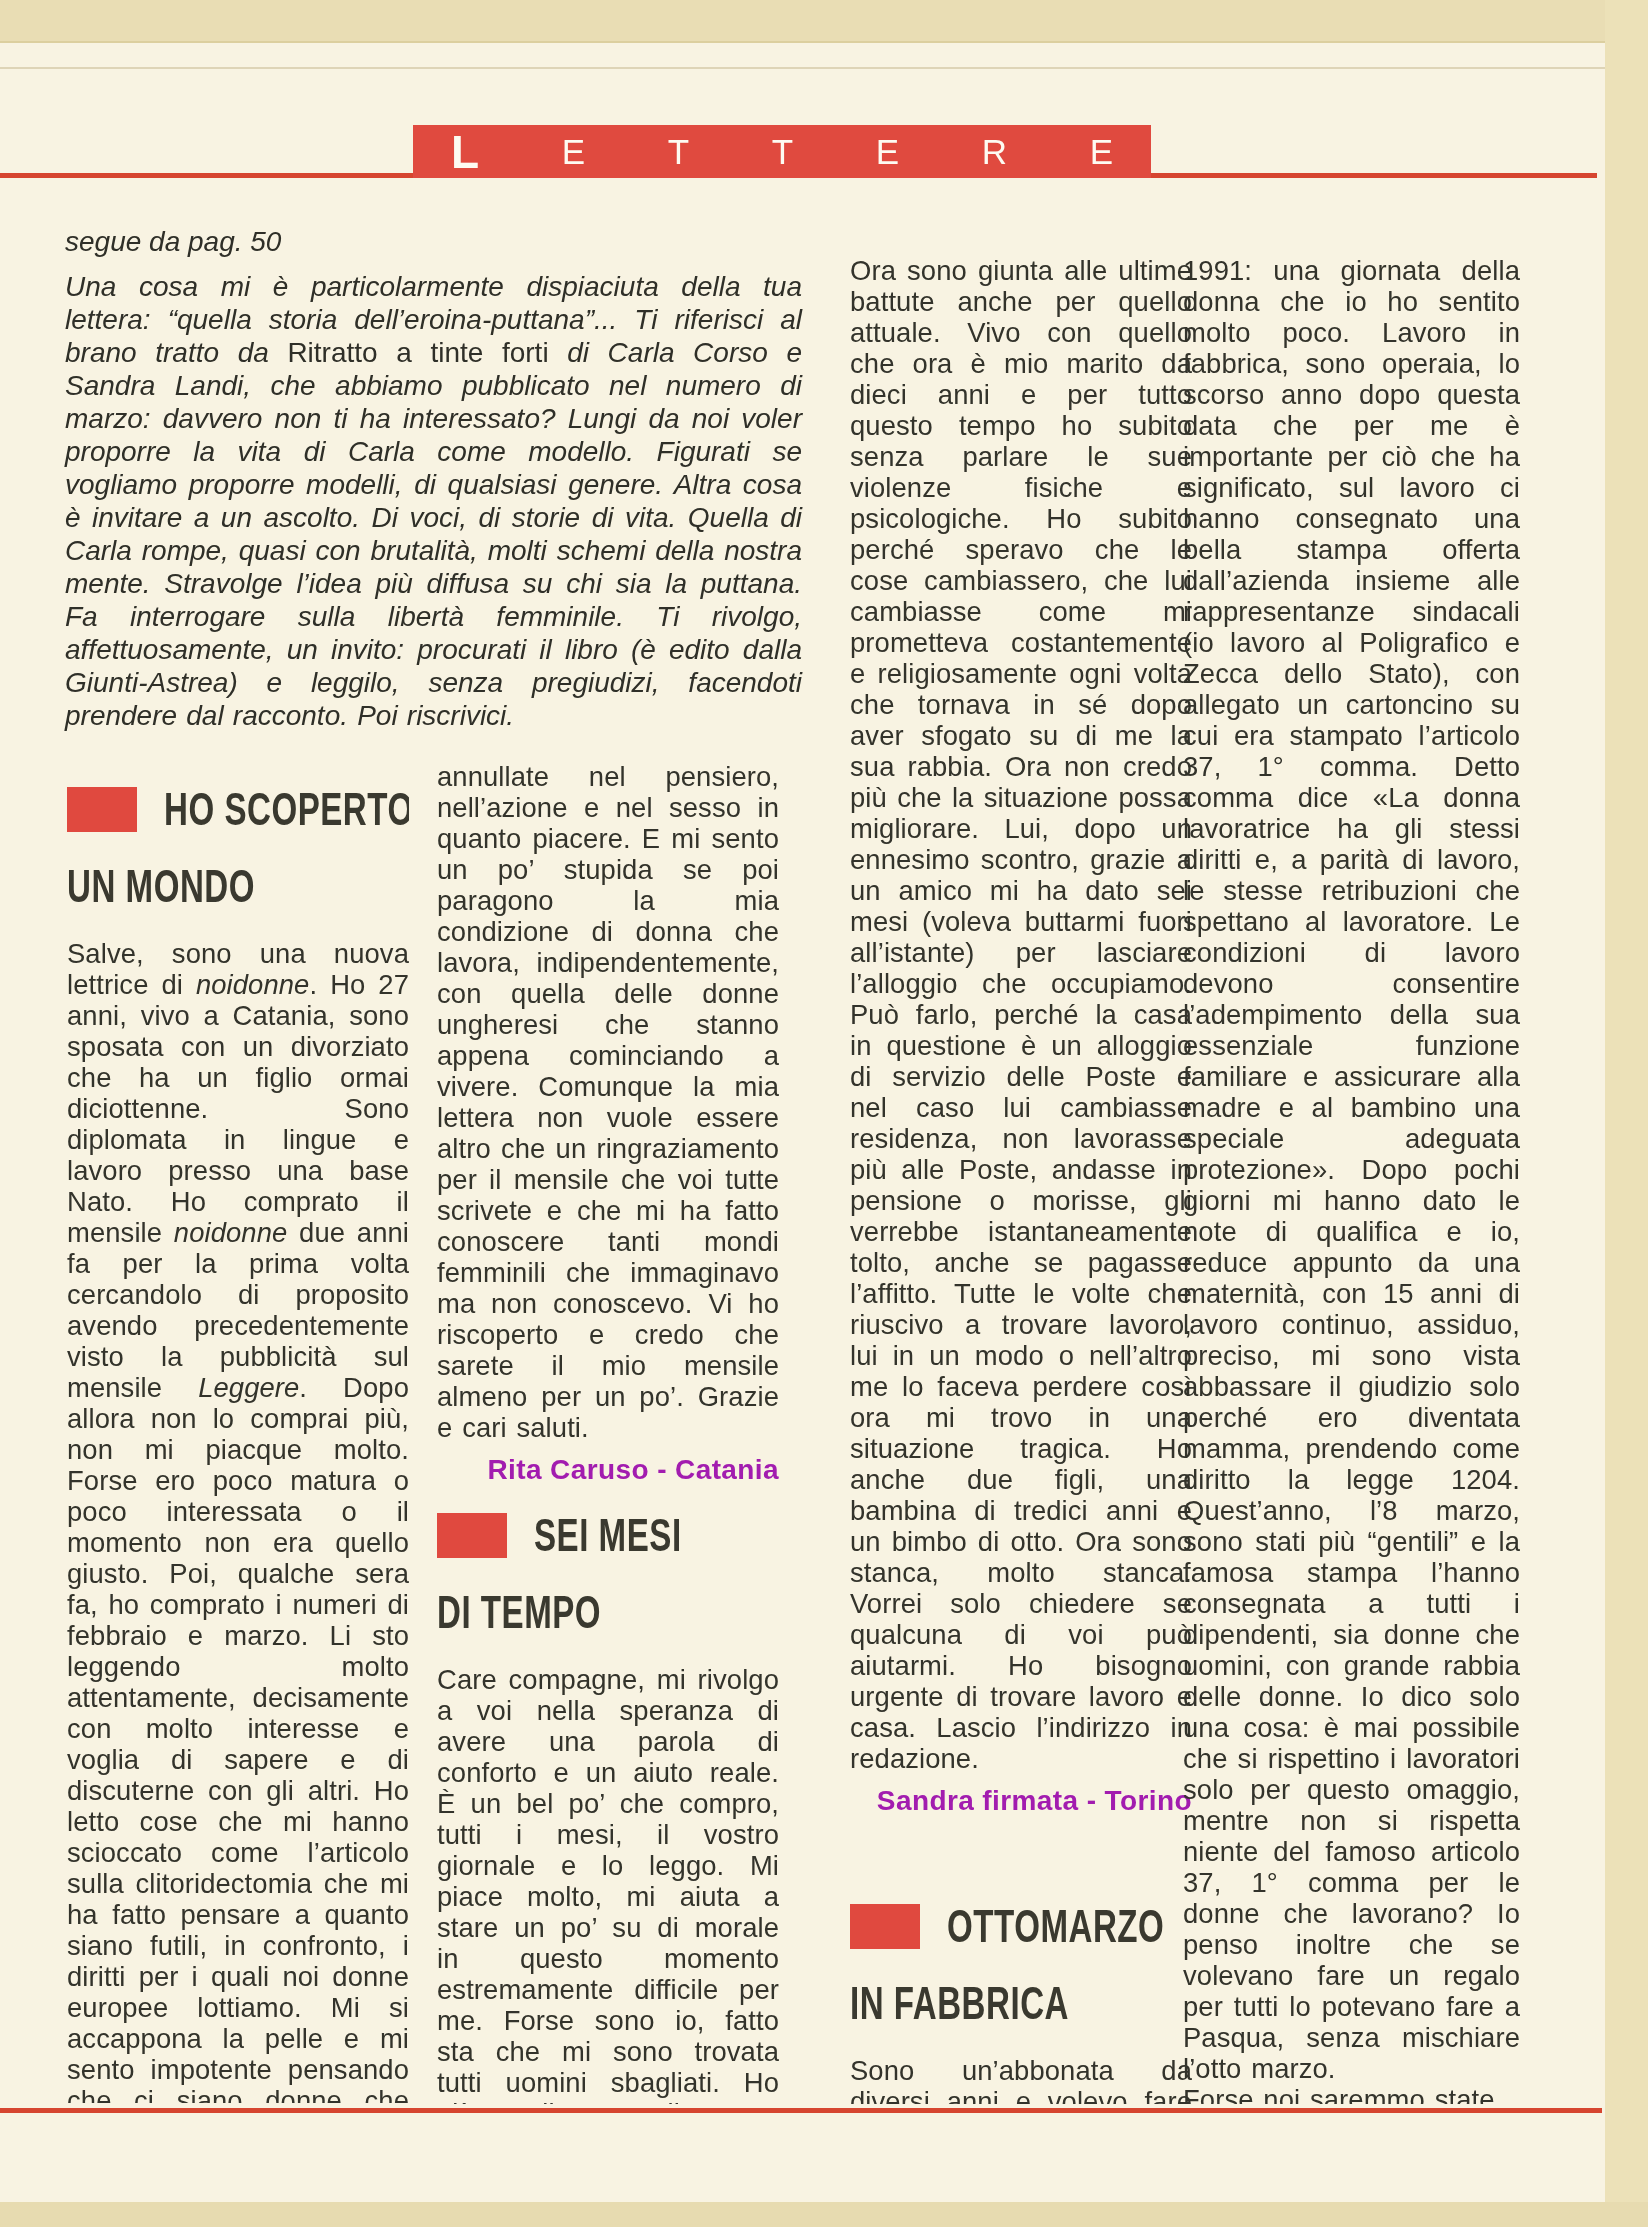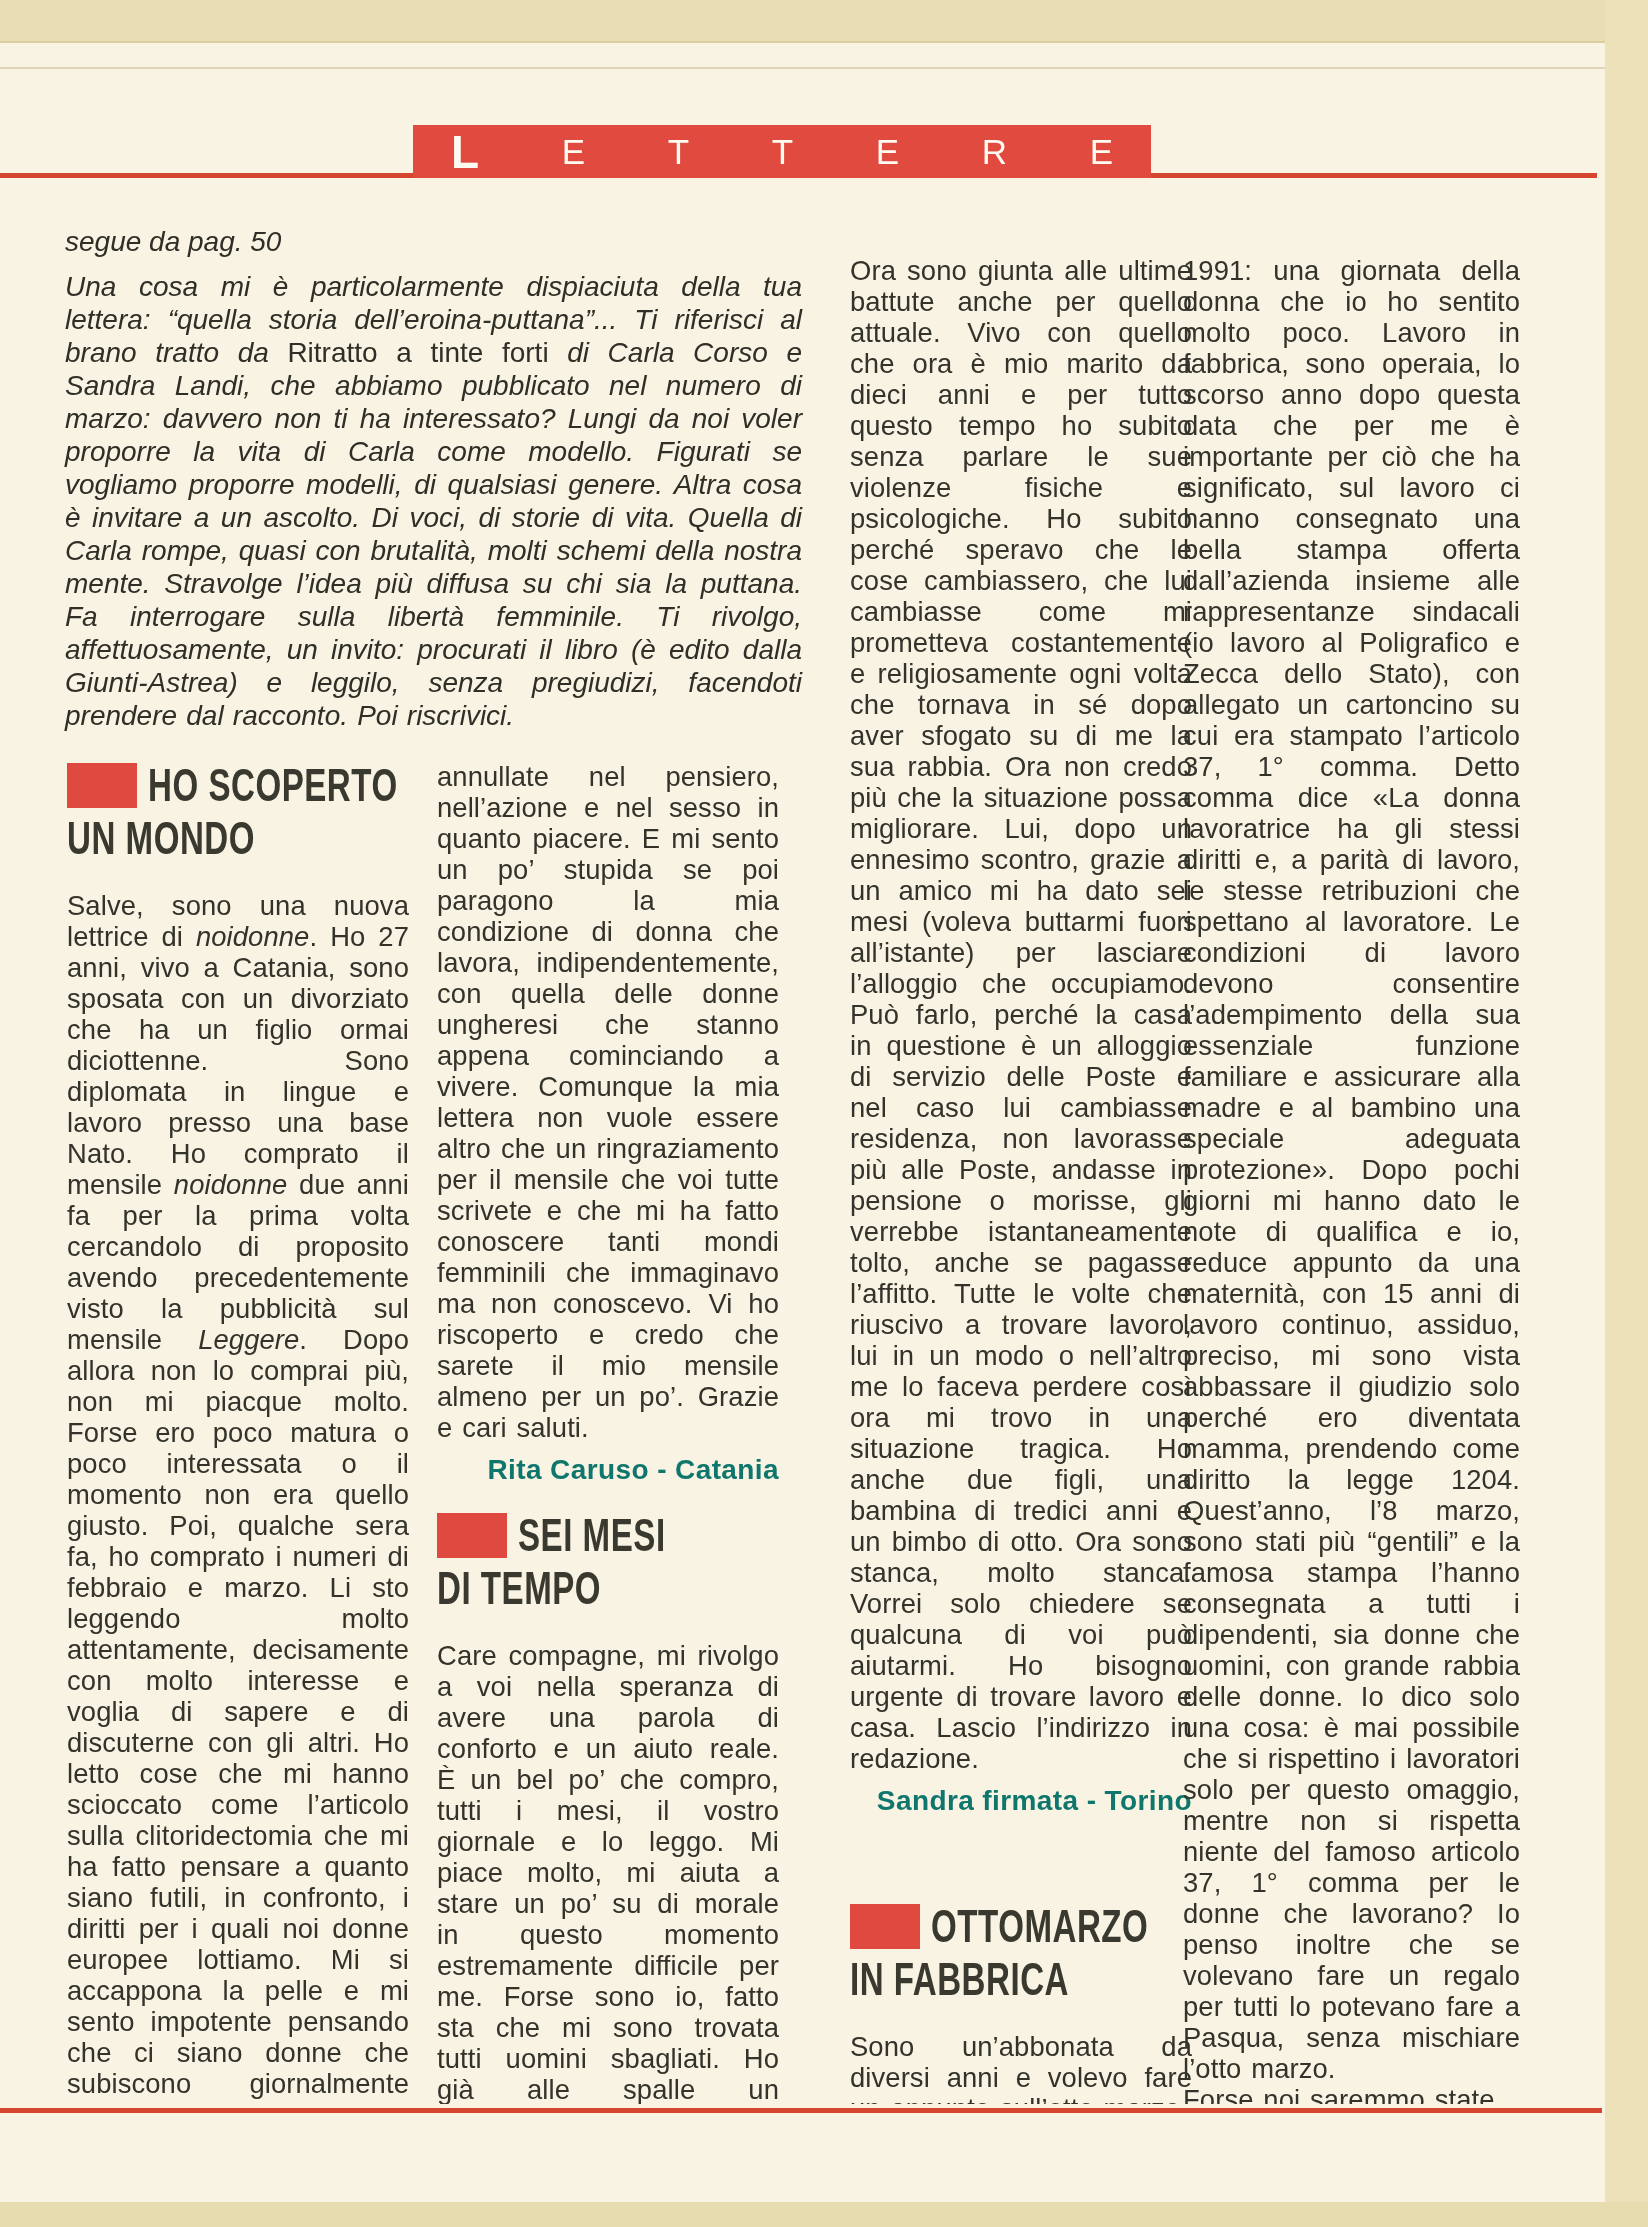--- a/index.html
+++ b/index.html
@@ -40,28 +40,28 @@
   .col{position:absolute;width:342px;color:#33332b;font-size:27.4px;line-height:31px;}
   .col1{left:67px; top:759px;max-height:1344px;overflow:hidden;}
   .col2{left:437px; top:761px;max-height:1343px;overflow:hidden;}
   .col3{left:850px;top:255px; max-height:1849px;overflow:hidden;}
   .col4{left:1183px;top:255px; width:337px;max-height:1849px;overflow:hidden;}
   .body-text{text-align:justify;word-spacing:2.1px;letter-spacing:0.1px;}
   .body-text .em{font-style:italic;}
 
   
   .heading{font-weight:700;color:#3a392f;font-size:46px;line-height:53px;}
-  .hline{display:flex;align-items:center;gap:11px;height:53px;}
+  .hline{display:flex;align-items:center;gap:27px;height:53px;margin-top:24px;}
   .red-square{width:70px;height:45px;background:#e0493f;flex:none;}
   .cond{display:inline-block;transform:scaleX(0.72);transform-origin:0 50%;white-space:nowrap;letter-spacing:0.7px;}
   .h-col1{margin-bottom:25px;}
   .h-col2{margin-top:24px;margin-bottom:25px;}
   .h-col3{margin-top:84px;margin-bottom:25px;}
 
-  .signature{font-weight:700;text-align:right;margin-top:11.2px;font-size:28px;letter-spacing:0.4px;color:#0f766e;}
+  .signature{font-weight:700;text-align:right;margin-top:11.2px;font-size:28px;letter-spacing:0.4px;color:#a21caf;}
 
   
   .rule-bottom{position:absolute;left:0;top:2108px;width:1602px;height:4.9px;background:#d6452f;}
   .footer{
     position:absolute;top:2143px;right:91px;
     font-size:35px;letter-spacing:1.4px;color:#2c2c25;font-weight:400;
   }
   .footer .em{font-style:italic;font-weight:700;}
   .footer .strong{font-weight:700;}
 </style>

